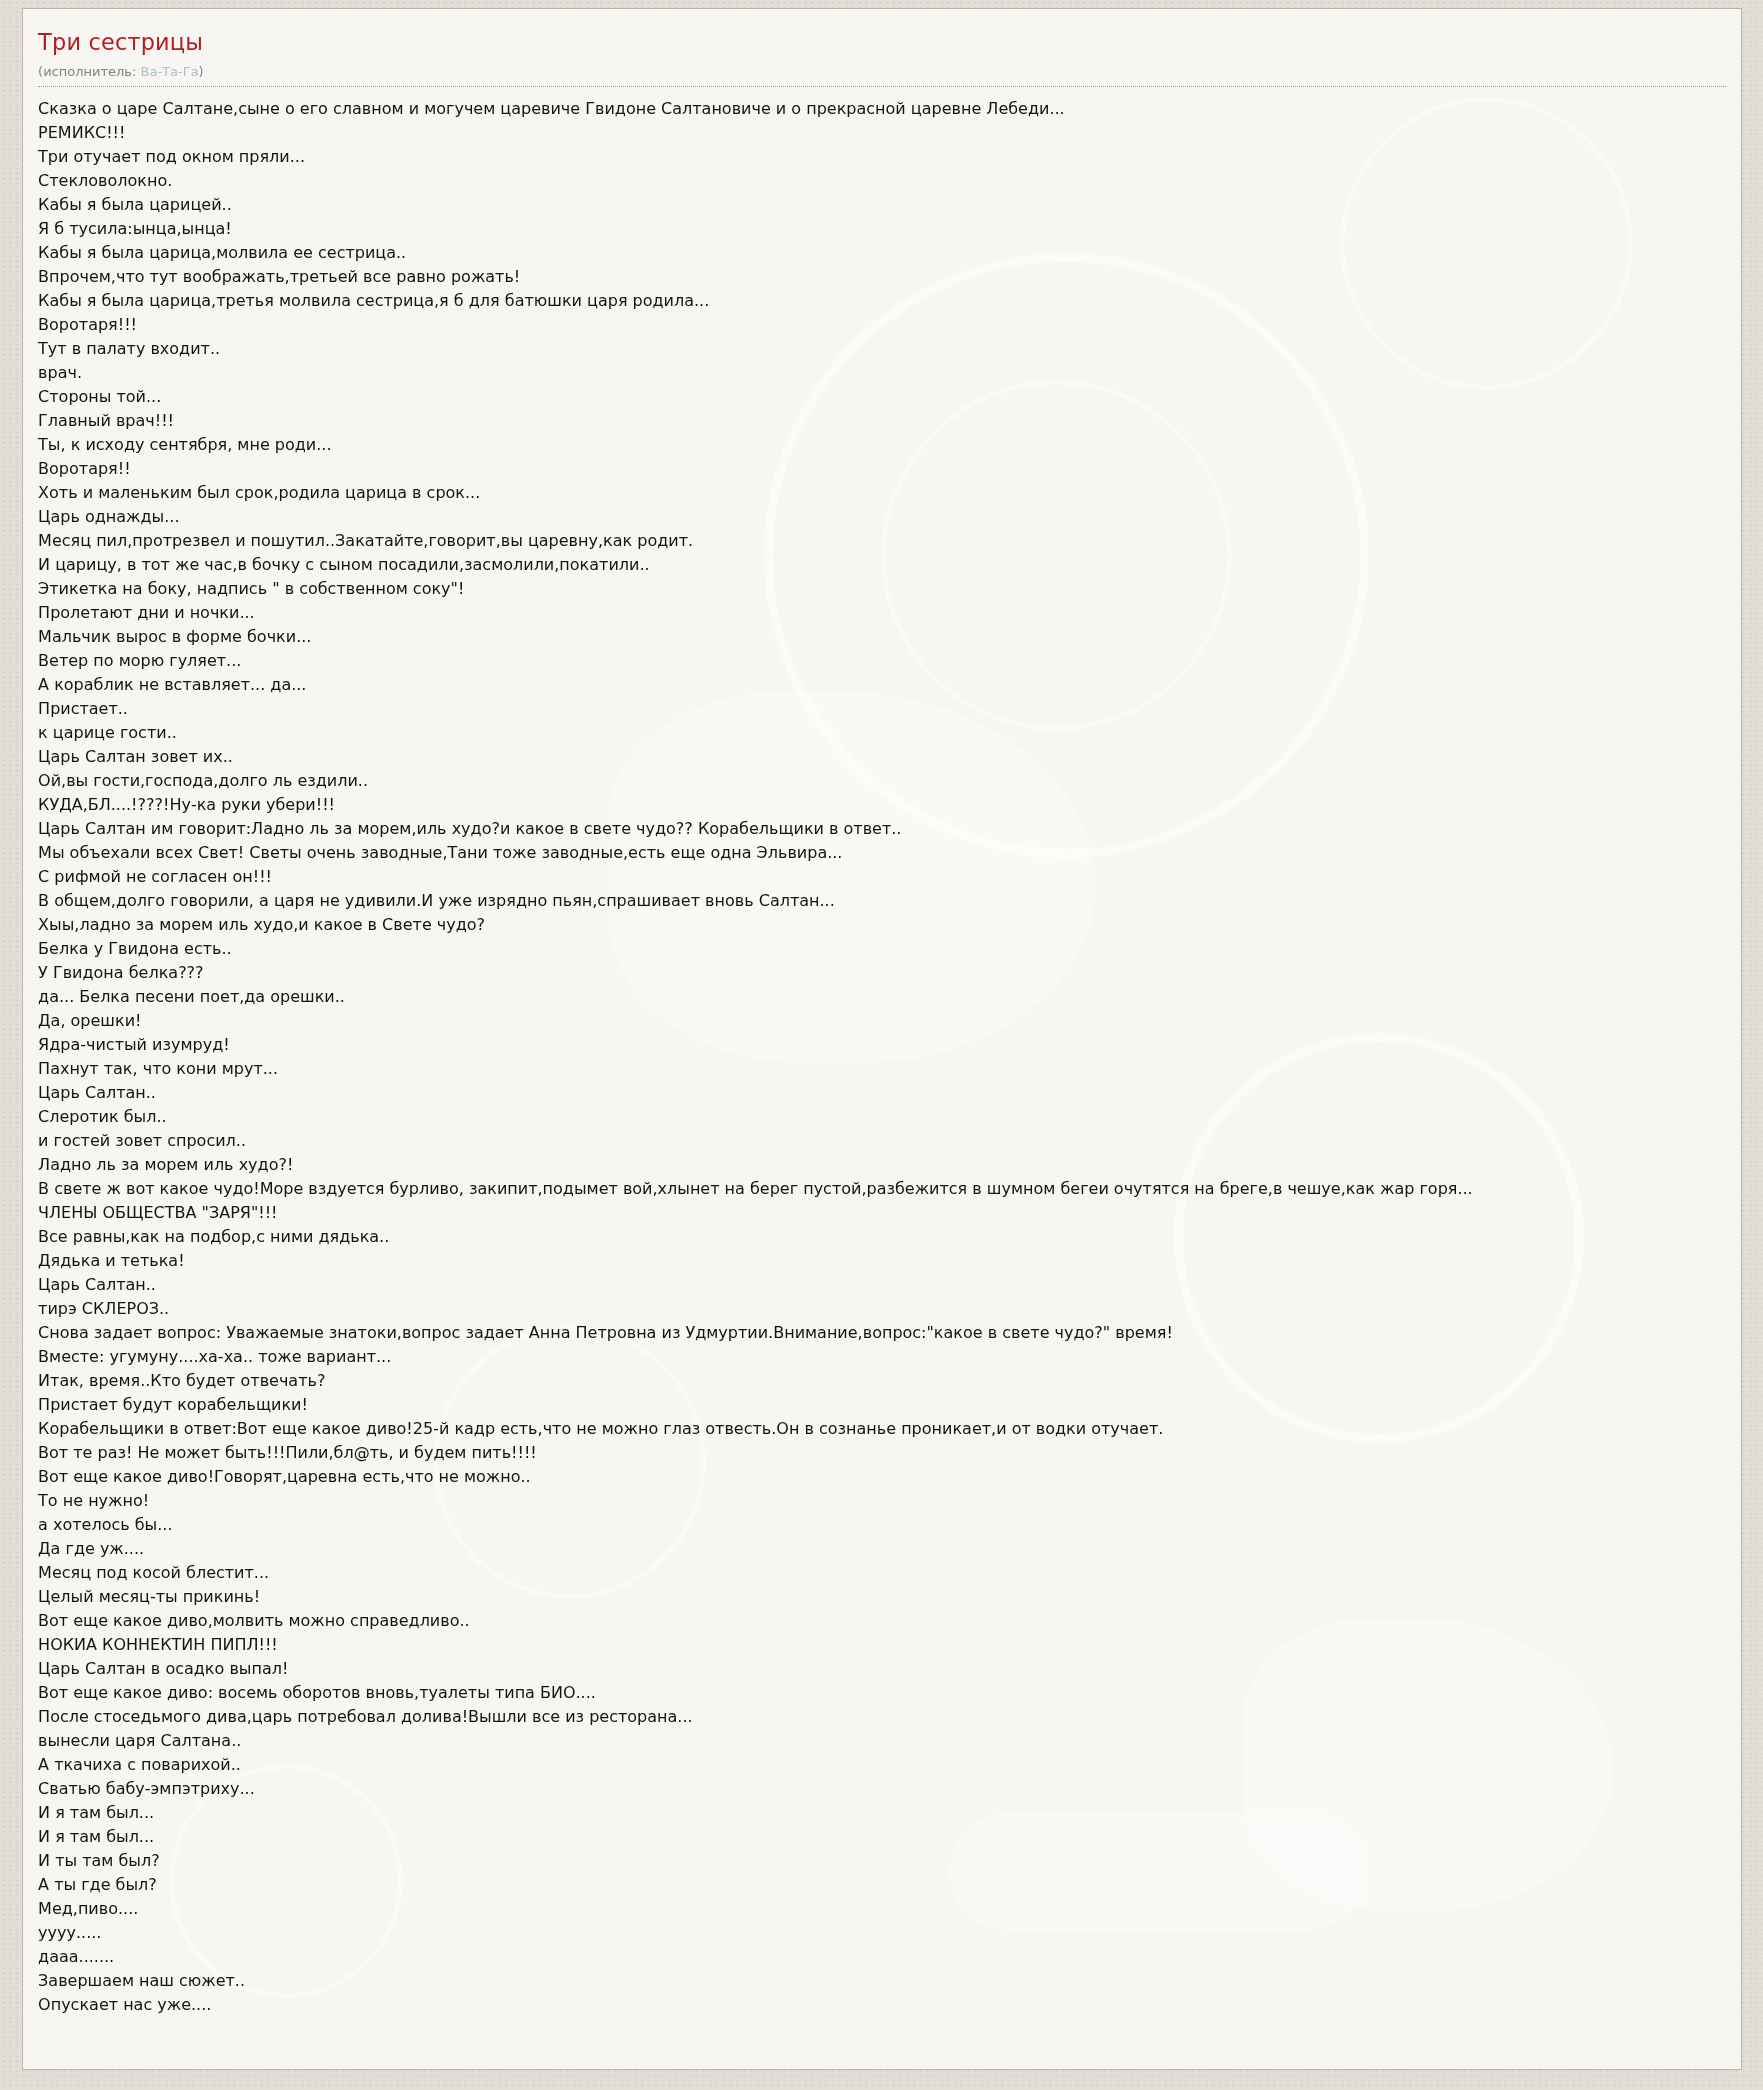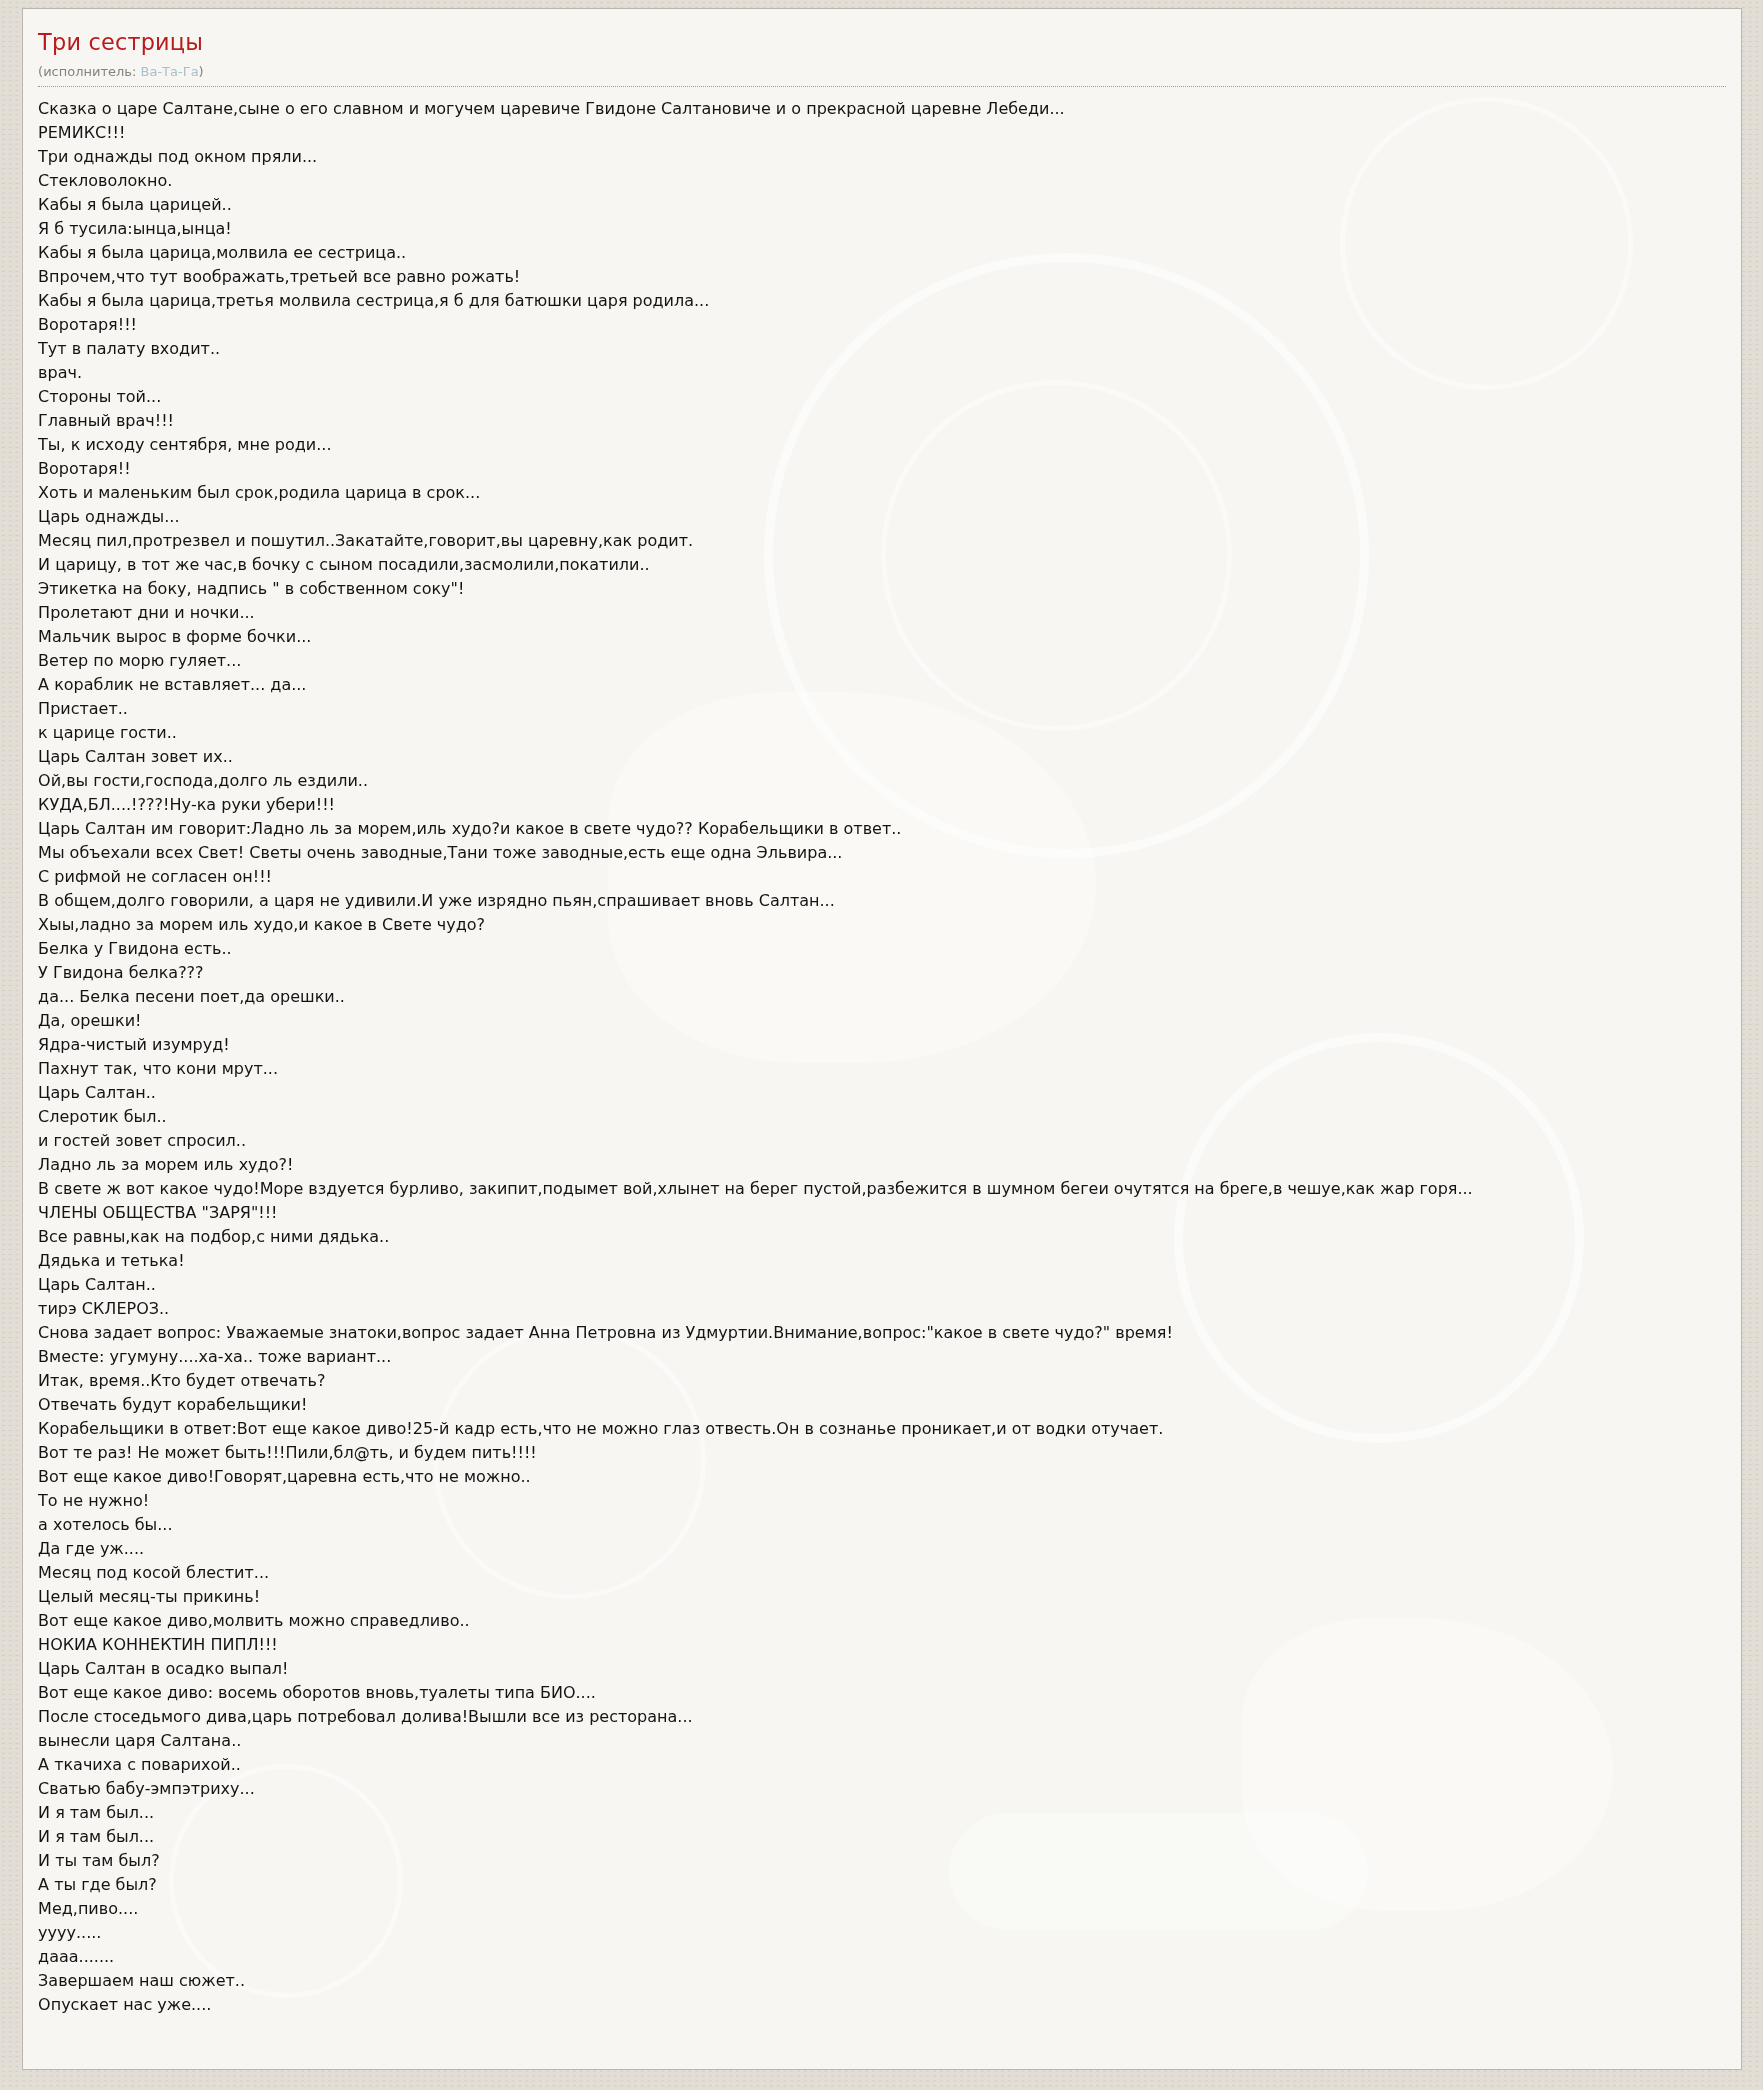--- a/index.html
+++ b/index.html
@@ -71,21 +71,21 @@
   <div class="wm ring2" style="left:146px; top:1755px; width:234px; height:234px;"></div>
 
   <div class="inner">
     <h1 class="title">Три сестрицы</h1>
 
     <div class="subtitle"><span>(исполнитель: </span><a href="#">Ва-Та-Га</a><span>)</span></div>
 
     <div class="lyrics">
         <div class="line">Сказка о царе Салтане,сыне о его славном и могучем царевиче Гвидоне Салтановиче и о прекрасной царевне Лебеди...</div>
         <div class="line">РЕМИКС!!!</div>
-        <div class="line">Три однажды под окном пряли...</div>
+        <div class="line">Три отучает под окном пряли...</div>
         <div class="line">Стекловолокно.</div>
         <div class="line">Кабы я была царицей..</div>
         <div class="line">Я б тусила:ынца,ынца!</div>
         <div class="line">Кабы я была царица,молвила ее сестрица..</div>
         <div class="line">Впрочем,что тут воображать,третьей все равно рожать!</div>
         <div class="line">Кабы я была царица,третья молвила сестрица,я б для батюшки царя родила...</div>
         <div class="line">Воротаря!!!</div>
         <div class="line">Тут в палату входит..</div>
         <div class="line">врач.</div>
         <div class="line">Стороны той...</div>
@@ -123,21 +123,21 @@
         <div class="line">Ладно ль за морем иль худо?!</div>
         <div class="line">В свете ж вот какое чудо!Море вздуется бурливо, закипит,подымет вой,хлынет на берег пустой,разбежится в шумном бегеи очутятся на бреге,в чешуе,как жар горя...</div>
         <div class="line">ЧЛЕНЫ ОБЩЕСТВА "ЗАРЯ"!!!</div>
         <div class="line">Все равны,как на подбор,с ними дядька..</div>
         <div class="line">Дядька и тетька!</div>
         <div class="line">Царь Салтан..</div>
         <div class="line">тирэ СКЛЕРОЗ..</div>
         <div class="line">Снова задает вопрос: Уважаемые знатоки,вопрос задает Анна Петровна из Удмуртии.Внимание,вопрос:"какое в свете чудо?" время!</div>
         <div class="line">Вместе: угумуну....ха-ха.. тоже вариант...</div>
         <div class="line">Итак, время..Кто будет отвечать?</div>
-        <div class="line">Отвечать будут корабельщики!</div>
+        <div class="line">Пристает будут корабельщики!</div>
         <div class="line">Корабельщики в ответ:Вот еще какое диво!25-й кадр есть,что не можно глаз отвесть.Он в сознанье проникает,и от водки отучает.</div>
         <div class="line">Вот те раз! Не может быть!!!Пили,бл@ть, и будем пить!!!!</div>
         <div class="line">Вот еще какое диво!Говорят,царевна есть,что не можно..</div>
         <div class="line">То не нужно!</div>
         <div class="line">а хотелось бы...</div>
         <div class="line">Да где уж....</div>
         <div class="line">Месяц под косой блестит...</div>
         <div class="line">Целый месяц-ты прикинь!</div>
         <div class="line">Вот еще какое диво,молвить можно справедливо..</div>
         <div class="line">НОКИА КОННЕКТИН ПИПЛ!!!</div>

